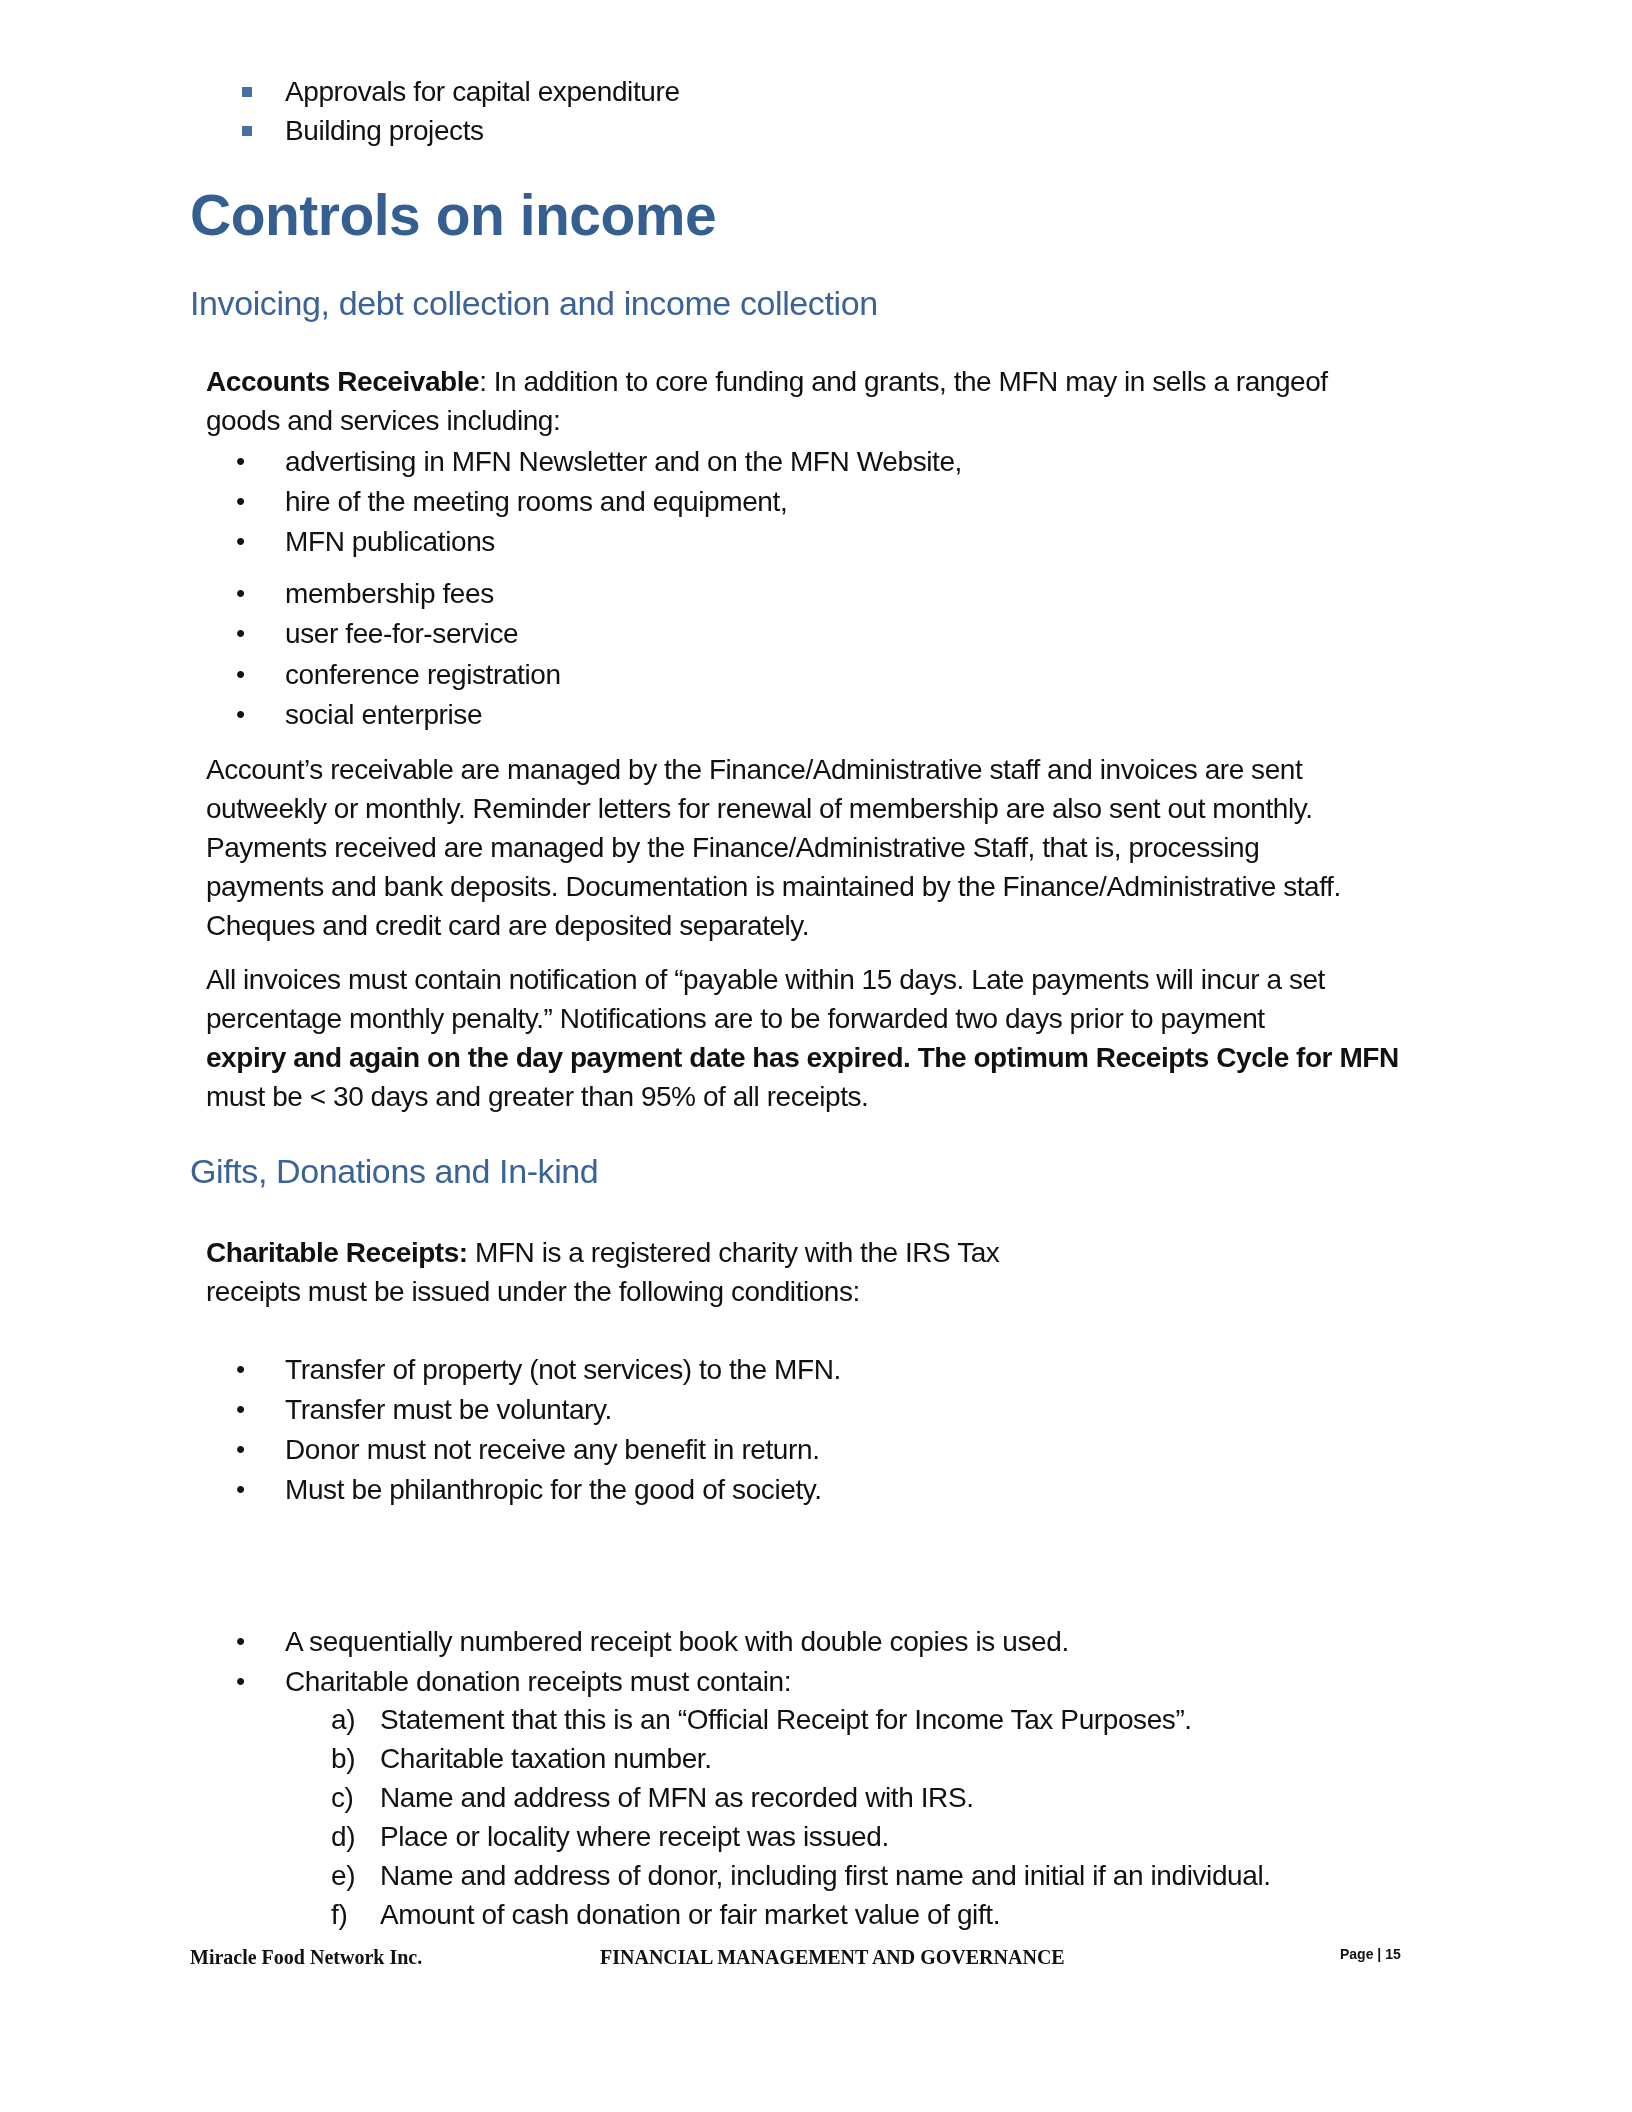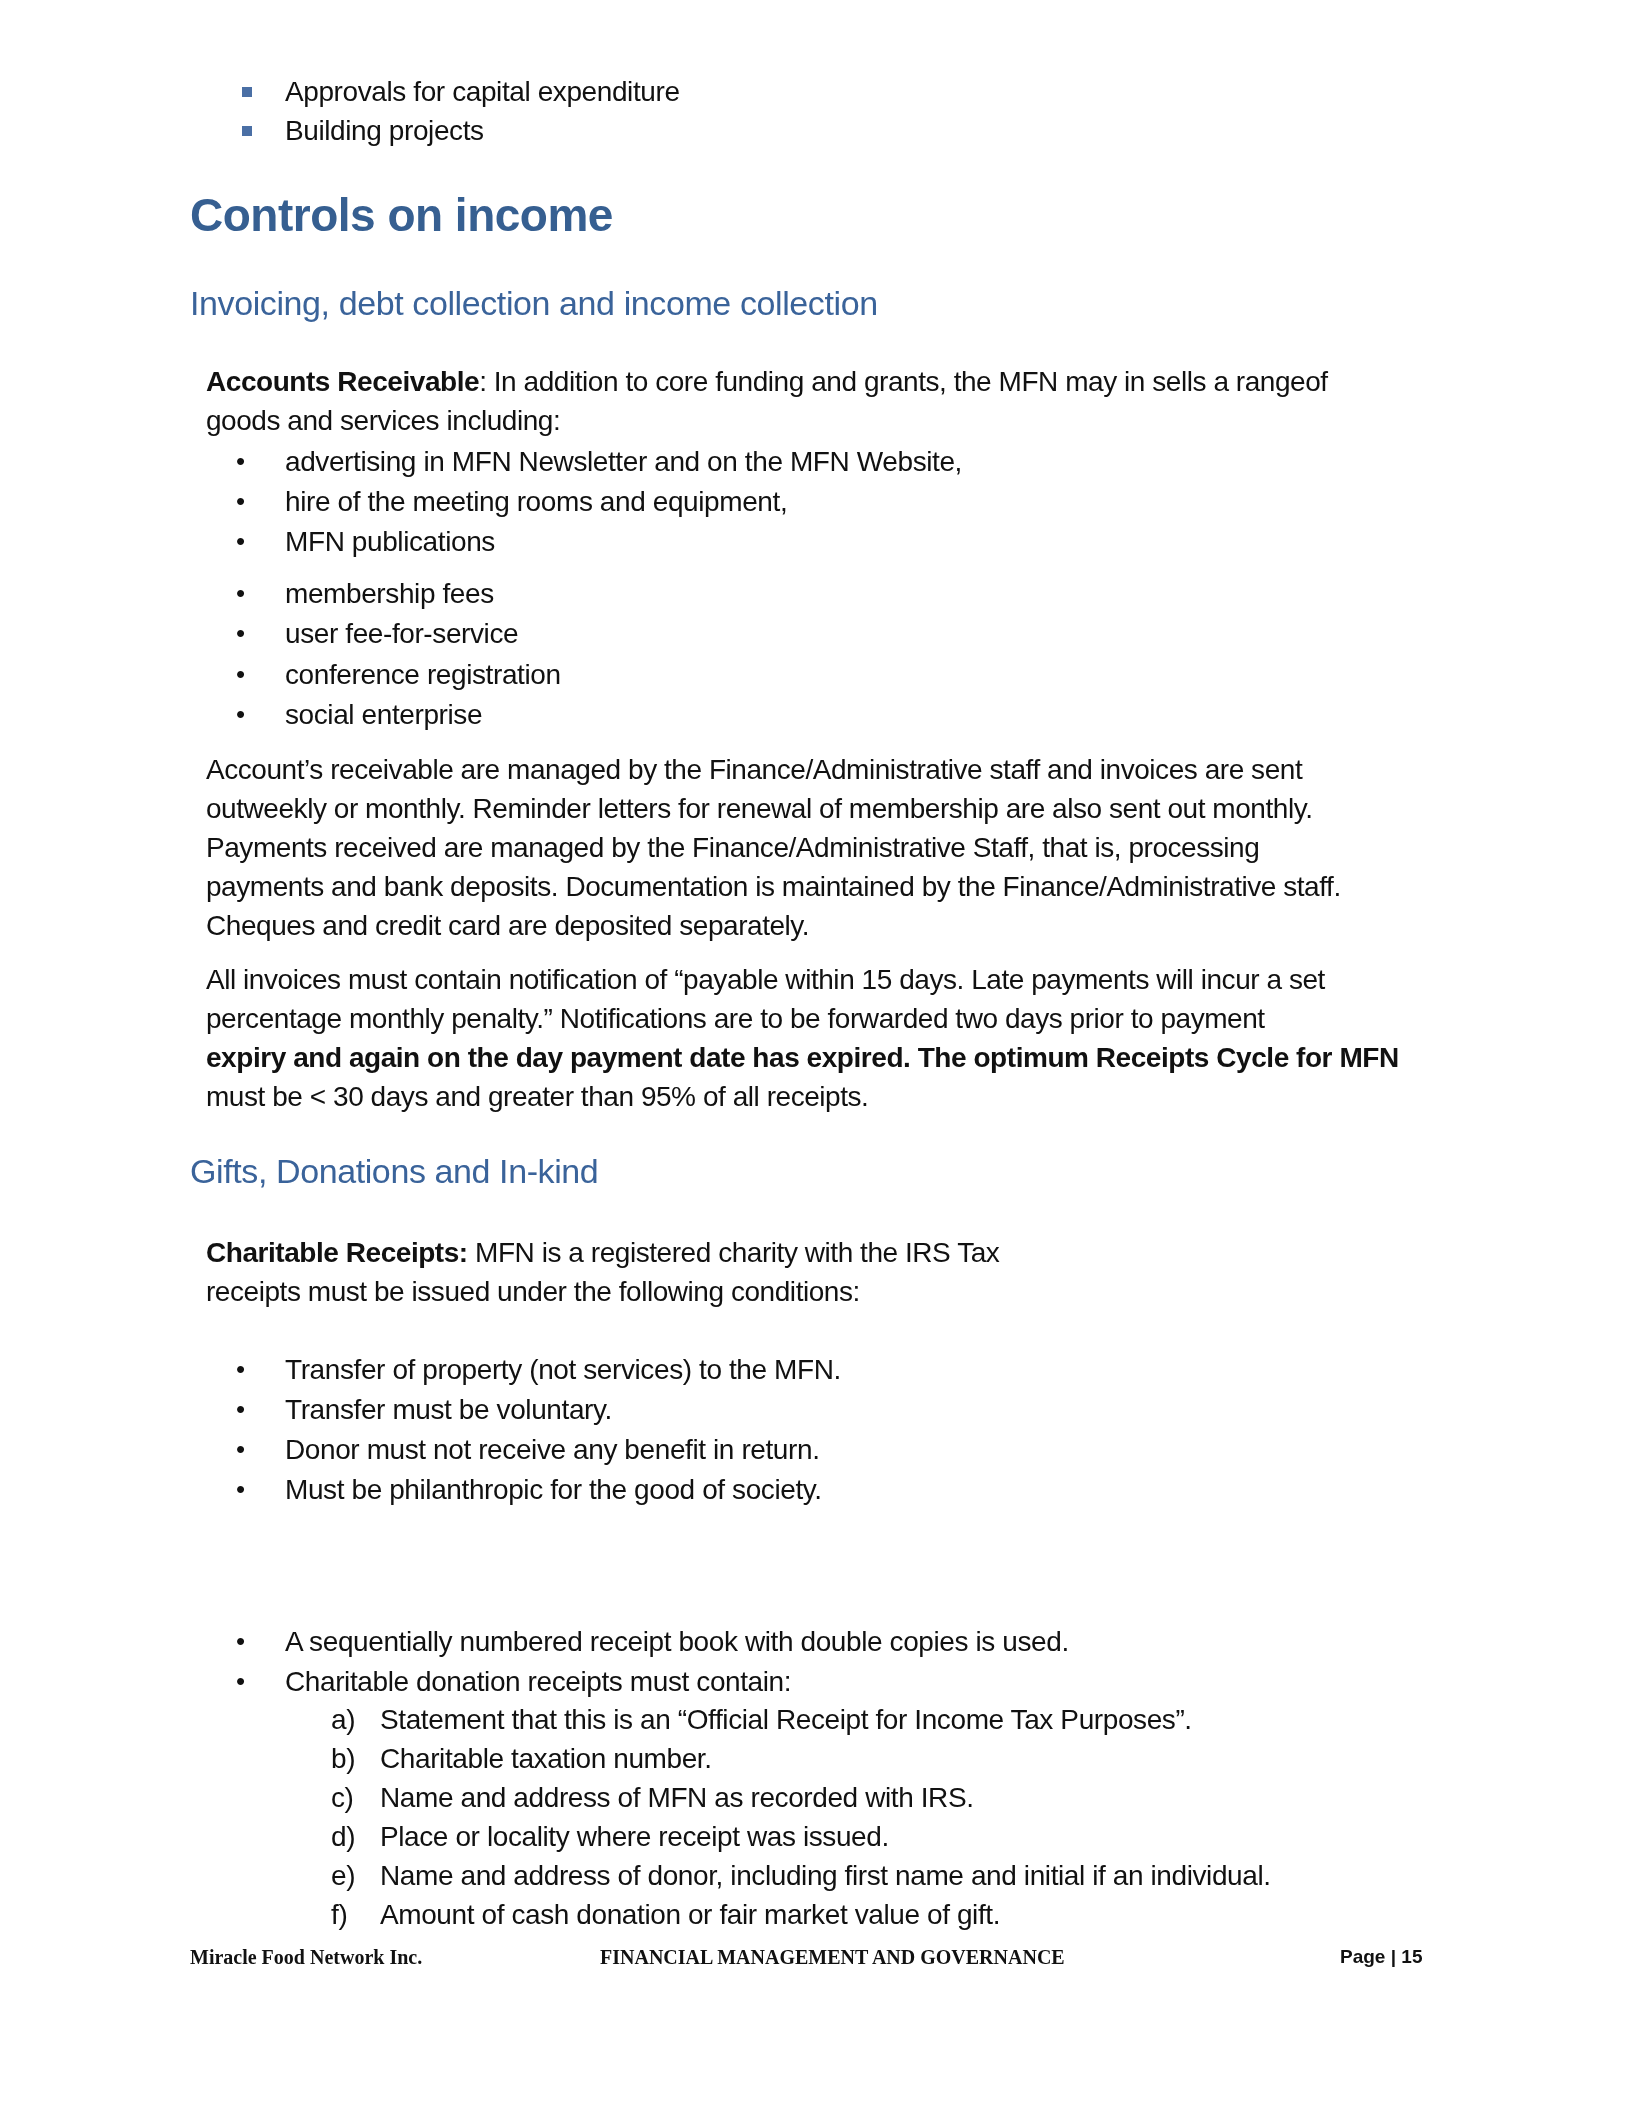--- a/index.html
+++ b/index.html
@@ -7,26 +7,26 @@
       width: 1632px; height: 2112px; position: relative; overflow: hidden;
       font-family: "Liberation Sans", sans-serif; color: #000;
     }
     .page { position: absolute; left: 0; top: 0; width: 1632px; height: 2112px; border-radius: 23px; }
     .abs { position: absolute; white-space: nowrap; }
     .txt { font-size: 28px; line-height: 39px; color: #111; letter-spacing: -0.4px; }
     .sq-bullet {
       position: absolute; width: 10px; height: 10px; background: #4a6fa5;
     }
     .dot-bullet { position: absolute; font-size: 26px; line-height: 39px; color: #111; }
-    .h1 { font-size: 46px; font-weight: bold; color: #365f91; line-height: 52px; letter-spacing: -0.5px; }
+    .h1 { font-size: 57px; font-weight: bold; color: #365f91; line-height: 52px; letter-spacing: -0.5px; }
     .h2 { font-size: 34px; color: #3a639a; line-height: 44px; letter-spacing: -0.4px; }
     .para { font-size: 28px; line-height: 39px; color: #111; letter-spacing: -0.45px; white-space: nowrap; margin-left: 16px; }
     .bold { font-weight: bold; }
     .footer { font-family: "Liberation Serif", serif; font-size: 20px; font-weight: bold; color: #111; }
-    .footer-page { font-family: "Liberation Sans", sans-serif; font-size: 19px; font-weight: bold; color: #111; }
+    .footer-page { font-family: "Liberation Sans", sans-serif; font-size: 14px; font-weight: bold; color: #111; }
   </style>
 </head>
 <body>
 
 <div class="page">
 
   <div>
     <span class="sq-bullet" style="left:242px; top:87px;"></span>
     <span class="abs txt" style="left:285px; top:72px;">Approvals for capital expenditure</span>
     <span class="sq-bullet" style="left:242px; top:126px;"></span>

